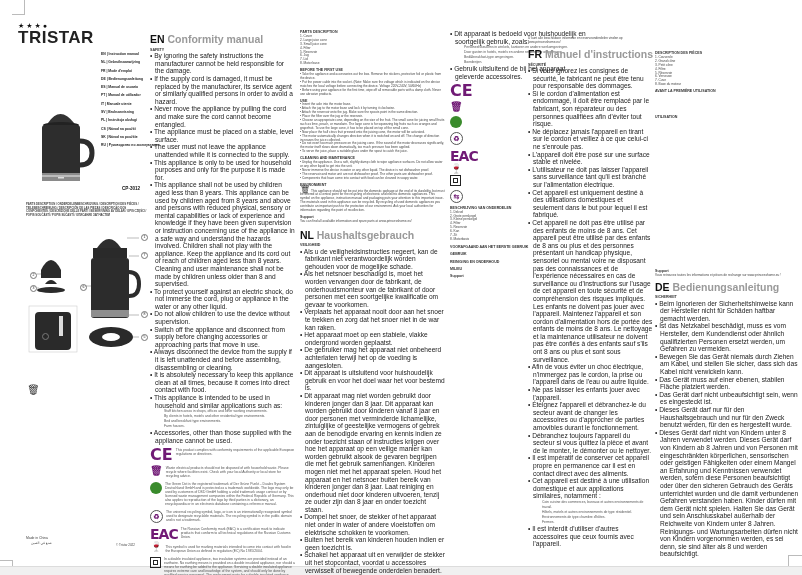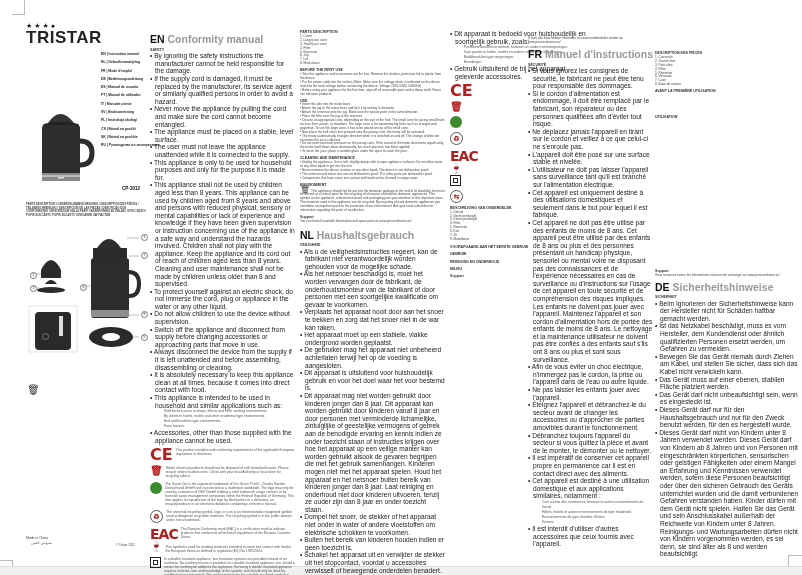--- a/index.html
+++ b/index.html
@@ -11,31 +11,31 @@
   .col-b { left:300px; width:145px; }
   .col-c { left:450px; width:145px; }
   .h1 { font-size:10.5px; line-height:12px; font-weight:bold; color:#999; margin:3px 0 1px; white-space:nowrap; }
   .h1 .code { color:#111; }
   .sec { font-weight:bold; font-size:3.6px; color:#333; margin-top:3px; }
   .big { font-size:6.6px; line-height:7.6px; color:#222; }
   .big .b { padding-left:5px; text-indent:-5px; display:block; }
   .sub { font-size:3.4px; line-height:5px; color:#555; padding-left:14px; }
   .small .li { display:block; }
   .sym { display:flex; gap:3px; align-items:flex-start; margin-top:4px; font-size:3.4px; line-height:4px; color:#555; }
-  .sym .ic { flex:0 0 auto; font-weight:bold; color:#b91c1c; }
+  .sym .ic { flex:0 0 auto; font-weight:bold; color:#701a75; }
   .ce { font-size:16px; line-height:14px; font-family:"DejaVu Sans", sans-serif; }
   .eac { font-size:14px; line-height:14px; letter-spacing:-1px; font-family:"DejaVu Sans", sans-serif; }
   .bin { font-size:10px; line-height:10px; }
   .dot { width:12px; height:12px; border-radius:50%; background:#3a8b2c; display:inline-block; }
   .rec { width:11px; height:11px; border-radius:50%; border:1.5px solid #555; display:inline-block; font-size:7px; text-align:center; line-height:11px; }
   .dbl { width:9px; height:9px; border:1.5px solid #222; display:inline-block; position:relative; }
   .dbl:after { content:""; position:absolute; left:2px; top:2px; width:3px; height:3px; border:1px solid #222; }
   .glass { font-size:10px; }
   
-  .logo { position:absolute; left:26px; top:22px; }
+  .logo { position:absolute; left:18px; top:22px; }
   .stars { font-size:7px; letter-spacing:2px; color:#111; line-height:7px; }
   .brand { font-size:17px; font-weight:bold; color:#222; letter-spacing:0.5px; line-height:18px; }
   .langs { position:absolute; left:101px; top:50px; font-size:3.4px; line-height:8.3px; font-weight:bold; color:#222; width:48px; }
   .langs div { white-space:nowrap; }
   .model { position:absolute; left:122px; top:186px; font-size:4.6px; font-weight:bold; color:#111; }
   .parts-title { position:absolute; left:26px; top:203px; width:122px; font-size:2.8px; line-height:3.7px; font-weight:bold; color:#444; }
   .made { position:absolute; left:26px; top:536px; font-size:3.4px; line-height:5px; color:#444; }
   .copy { position:absolute; left:116px; top:543px; font-size:3px; color:#444; }
   .weee-small { position:absolute; left:27px; top:384px; font-size:10px; color:#222; }
 </style>
@@ -342,21 +342,21 @@
       <span style="display:block">4. Filtre</span>
       <span style="display:block">5. Réservoir</span>
       <span style="display:block">6. Verseuse</span>
       <span style="display:block">7. Cuve</span>
       <span style="display:block">8. Base du moteur</span>
   </div>
   <div class="sec">AVANT LA PREMIÈRE UTILISATION</div>
   <div class="sec" style="margin-top:22px;">UTILISATION</div>
   <div class="sec" style="margin-top:150px;">Support</div>
   <div>Vous retrouvez toutes les informations et pièces de rechange sur www.princesshome.eu !</div>
-  <div class="h1"><span class="code">DE</span> <span>Sicherheitshinweise</span></div>
+  <div class="h1"><span class="code">DE</span> <span>Bedienungsanleitung</span></div>
   <div class="sec">SICHERHEIT</div>
   <div class="big">
     <span class="b">• <span>Beim Ignorieren der Sicherheitshinweise kann der Hersteller nicht für Schäden haftbar gemacht werden.</span></span>
     <span class="b">• <span>Ist das Netzkabel beschädigt, muss es vom Hersteller, dem Kundendienst oder ähnlich qualifizierten Personen ersetzt werden, um Gefahren zu vermeiden.</span></span>
     <span class="b">• <span>Bewegen Sie das Gerät niemals durch Ziehen am Kabel, und stellen Sie sicher, dass sich das Kabel nicht verwickeln kann.</span></span>
     <span class="b">• <span>Das Gerät muss auf einer ebenen, stabilen Fläche platziert werden.</span></span>
     <span class="b">• <span>Das Gerät darf nicht unbeaufsichtigt sein, wenn es eingesteckt ist.</span></span>
     <span class="b">• <span>Dieses Gerät darf nur für den Haushaltsgebrauch und nur für den Zweck benutzt werden, für den es hergestellt wurde.</span></span>
     <span class="b">• <span>Dieses Gerät darf nicht von Kindern unter 8 Jahren verwendet werden. Dieses Gerät darf von Kindern ab 8 Jahren und von Personen mit eingeschränkten körperlichen, sensorischen oder geistigen Fähigkeiten oder einem Mangel an Erfahrung und Kenntnissen verwendet werden, sofern diese Personen beaufsichtigt oder über den sicheren Gebrauch des Geräts unterrichtet wurden und die damit verbundenen Gefahren verstanden haben. Kinder dürfen mit dem Gerät nicht spielen. Halten Sie das Gerät und sein Anschlusskabel außerhalb der Reichweite von Kindern unter 8 Jahren. Reinigungs- und Wartungsarbeiten dürfen nicht von Kindern vorgenommen werden, es sei denn, sie sind älter als 8 und werden beaufsichtigt.</span></span>
   </div>

